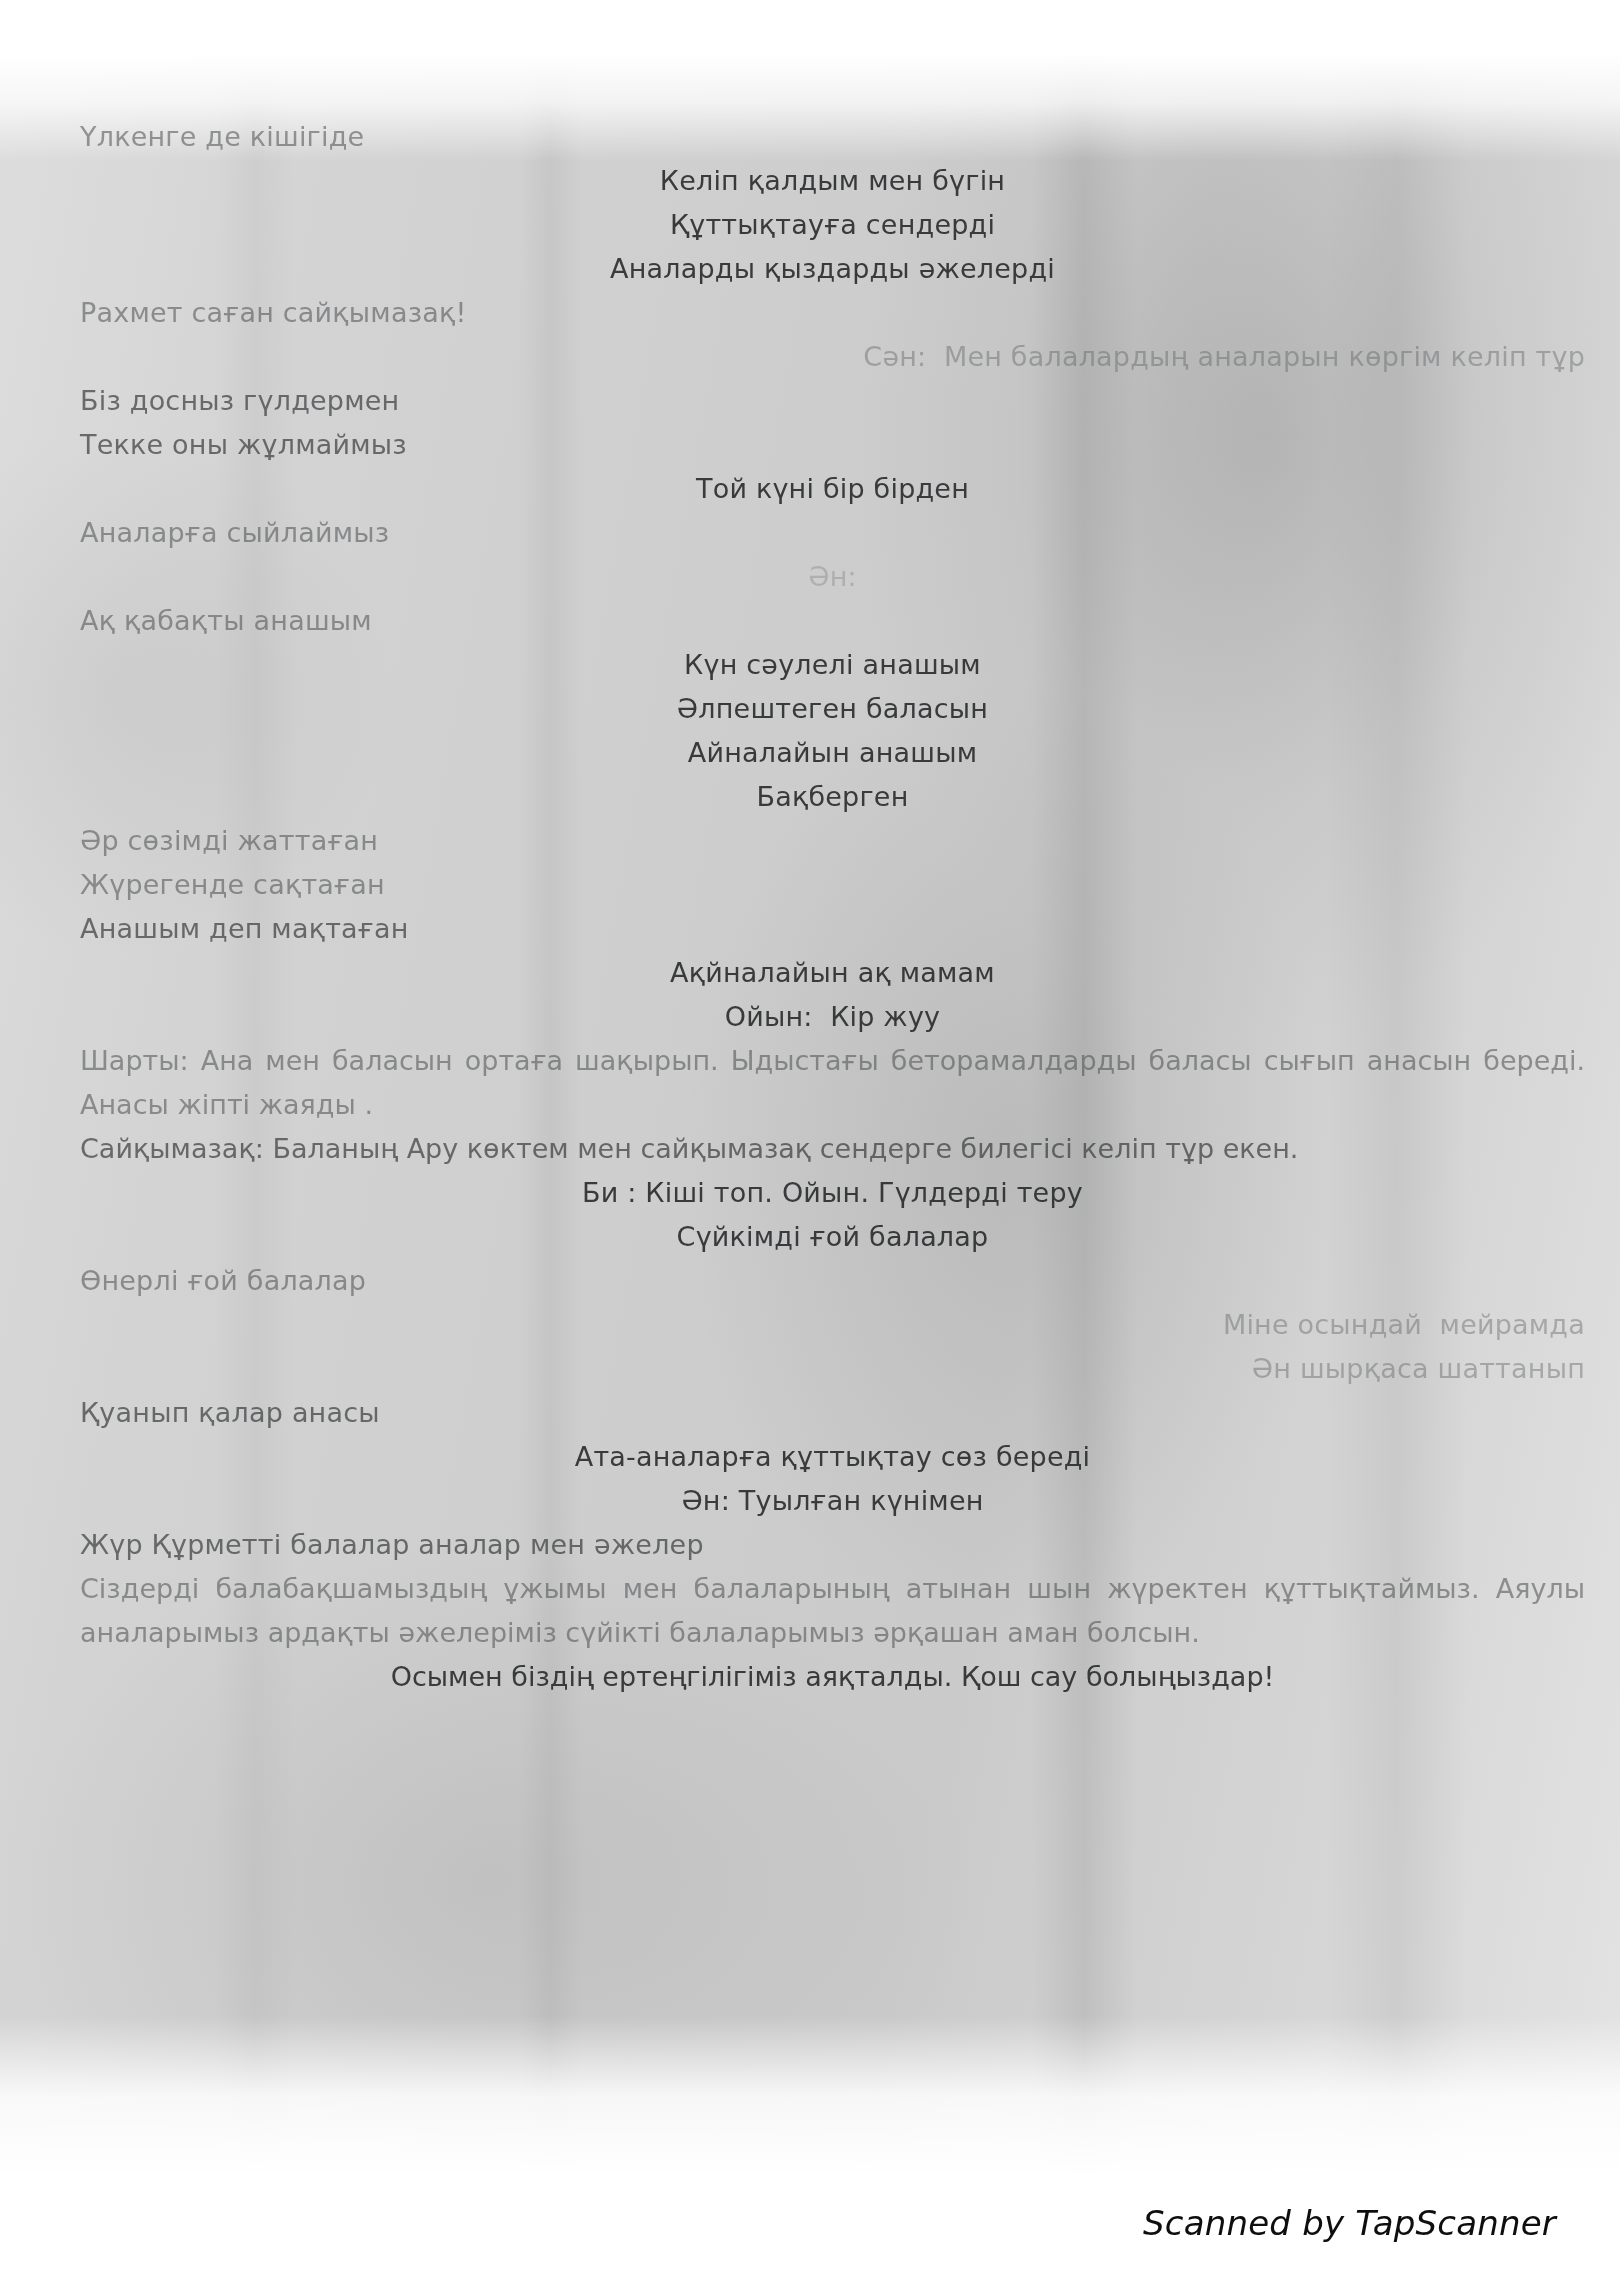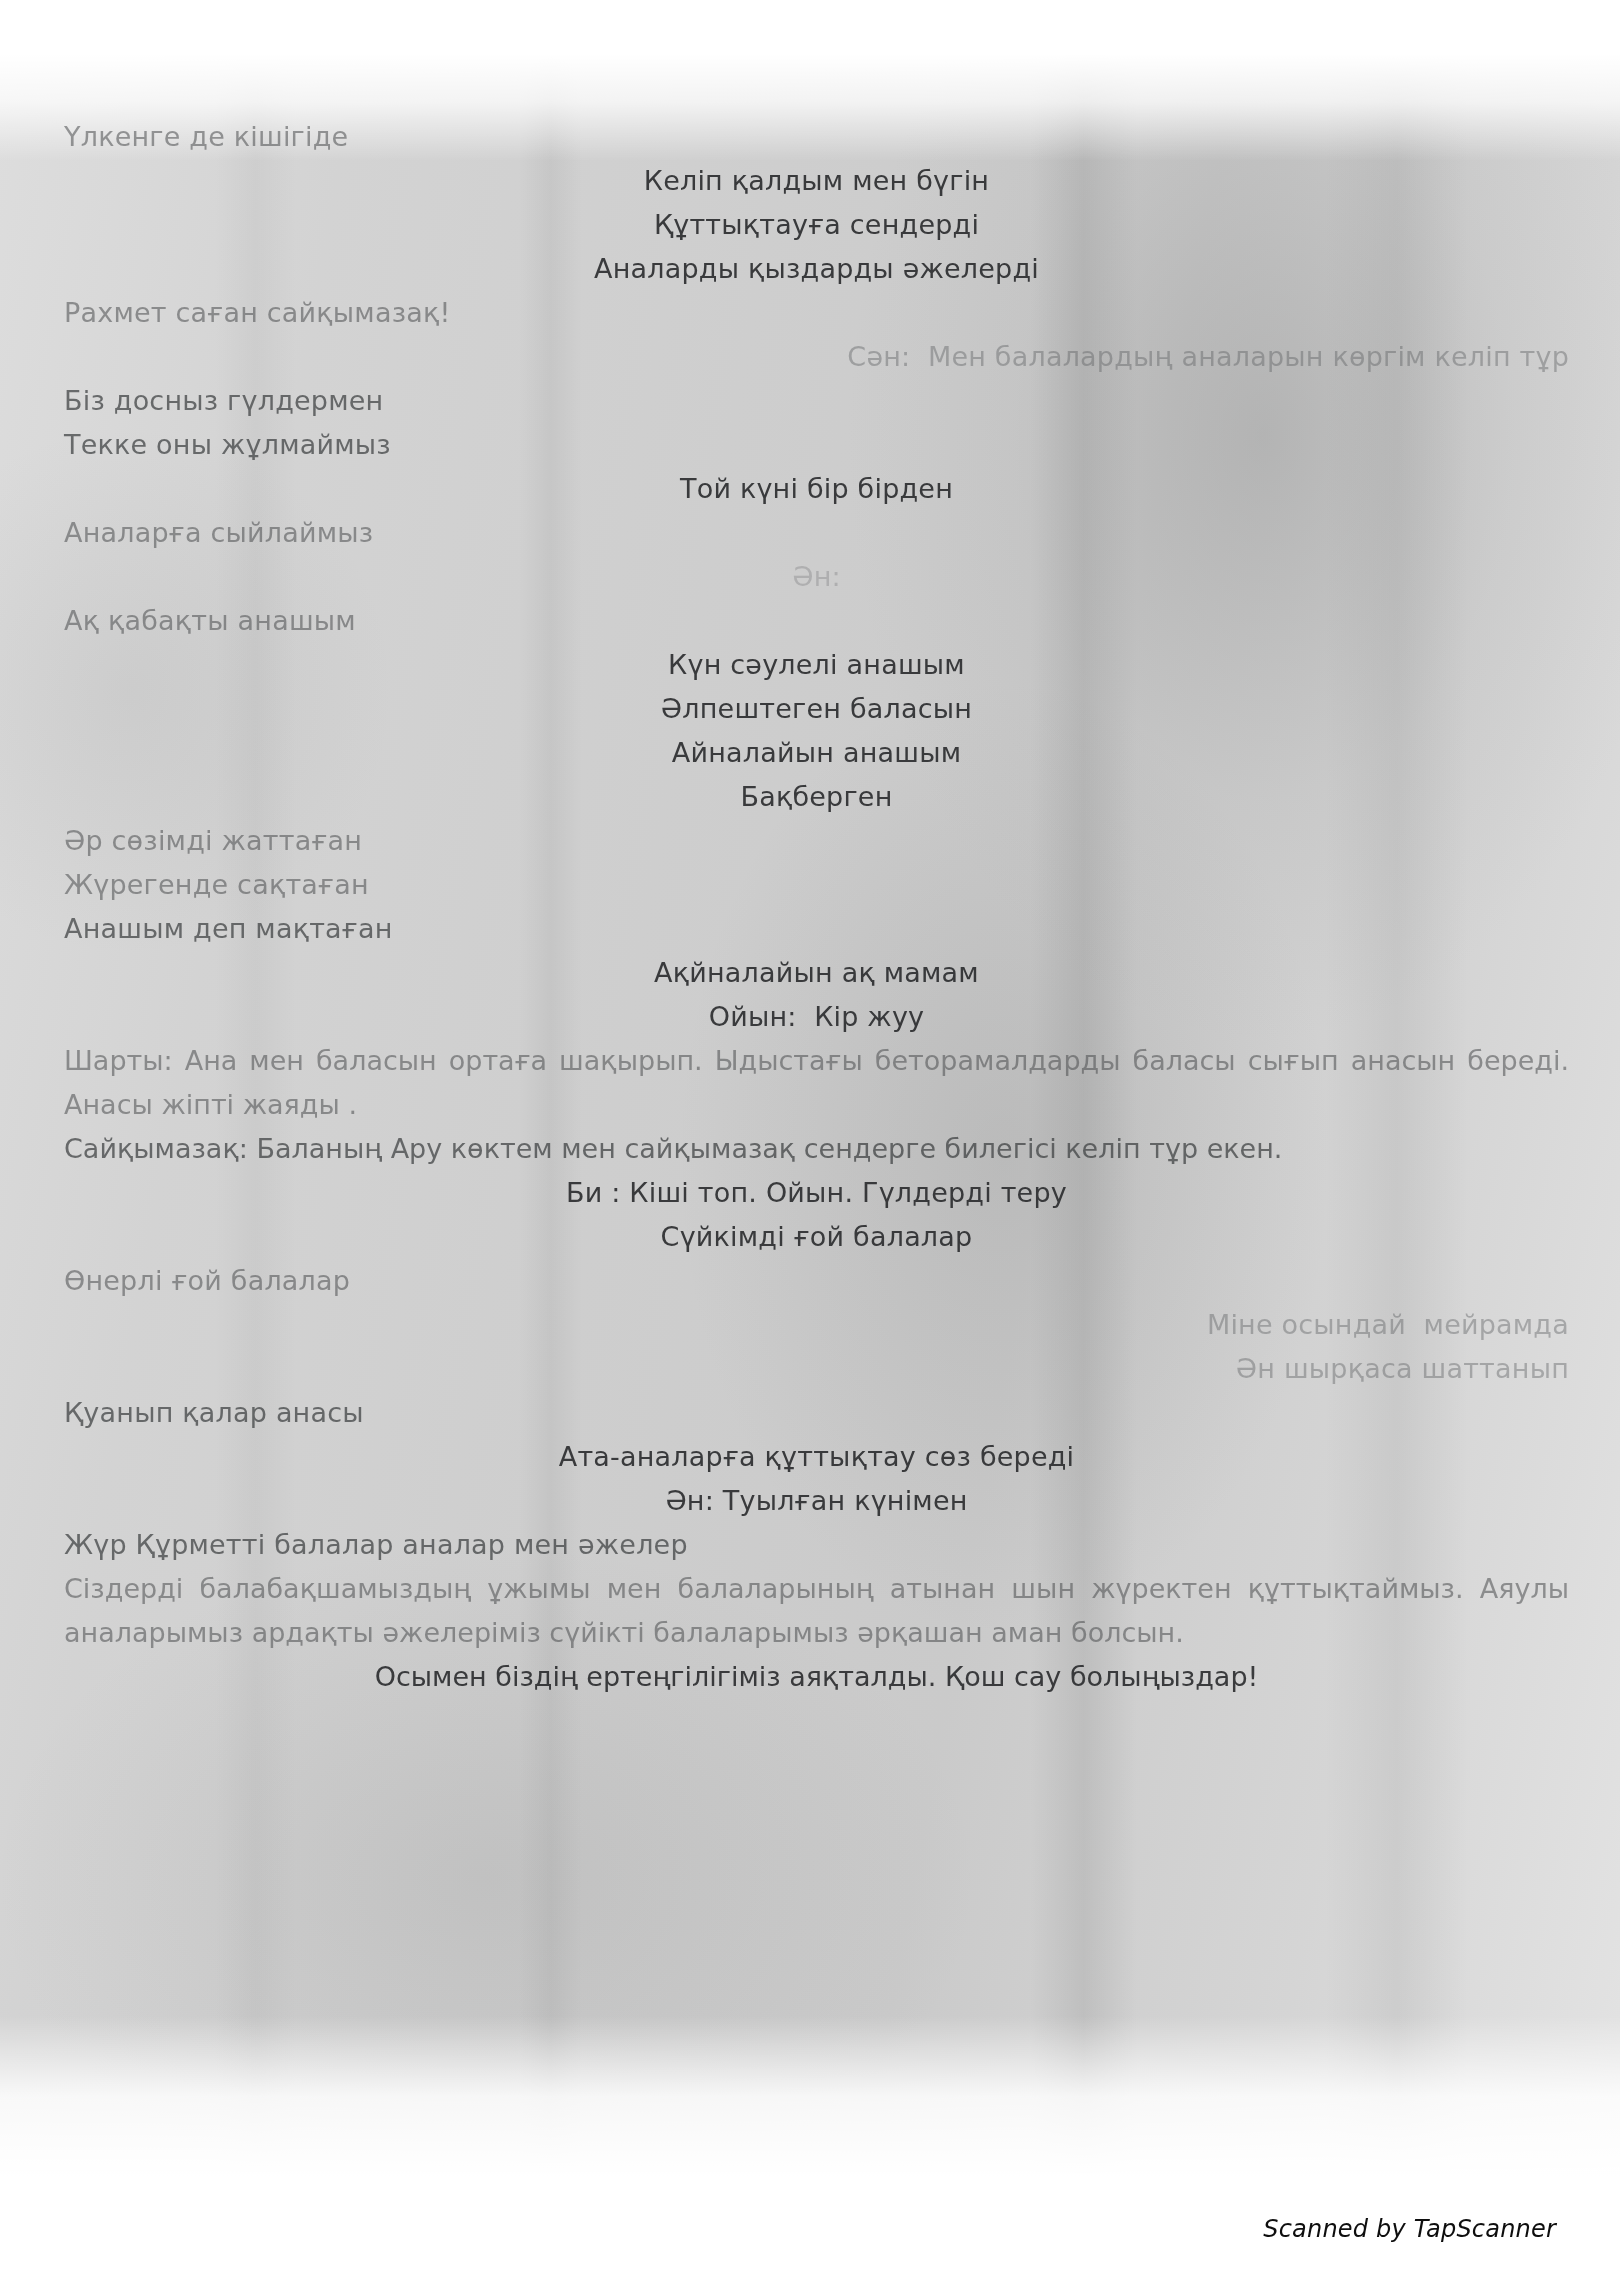--- a/index.html
+++ b/index.html
@@ -57,21 +57,21 @@
   #bottom-fade {
     position: absolute;
     left: 0; bottom: 0;
     width: 1620px; height: 161px;
     background: linear-gradient(0deg, #ffffff 0%, rgba(255,255,255,0.85) 50%, rgba(255,255,255,0) 100%);
   }
 
   
   #text-block {
     position: absolute;
-    left: 64px;
+    left: 80px;
     top: 115px;
     width: 1505px;
   }
 
   .line {
     font-family: "DejaVu Sans", sans-serif;
     font-size: 27px;
     line-height: 44px;
     color: #2a2a2c;
     white-space: pre-wrap;
@@ -97,21 +97,21 @@
     white-space: normal;
   }
 
   
   #watermark {
     position: absolute;
     right: 64px;
     bottom: 50px;
     font-family: "DejaVu Sans", sans-serif;
     font-style: italic;
-    font-size: 24px;
+    font-size: 34px;
     color: #0e0e0e;
     letter-spacing: 0.2px;
     text-align: center;
   }
 </style>
 </head>
 <body>
 
 <div id="scan-page">
 

